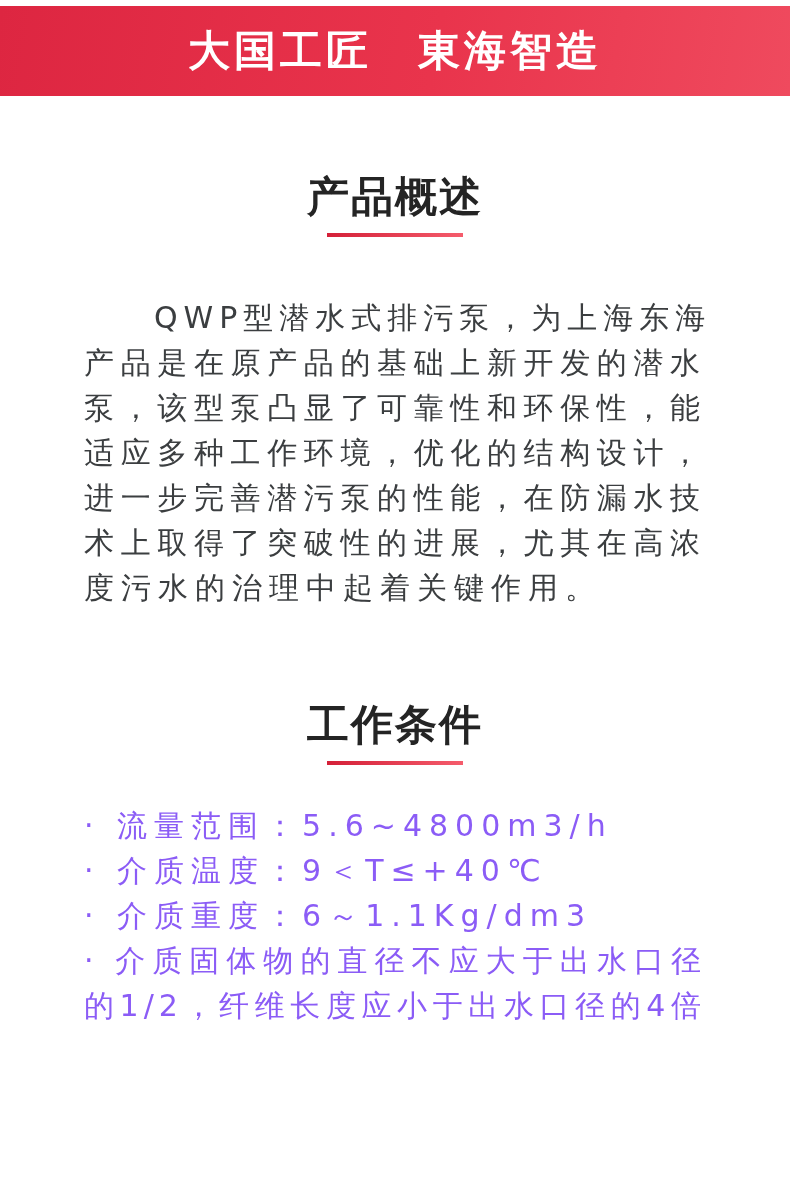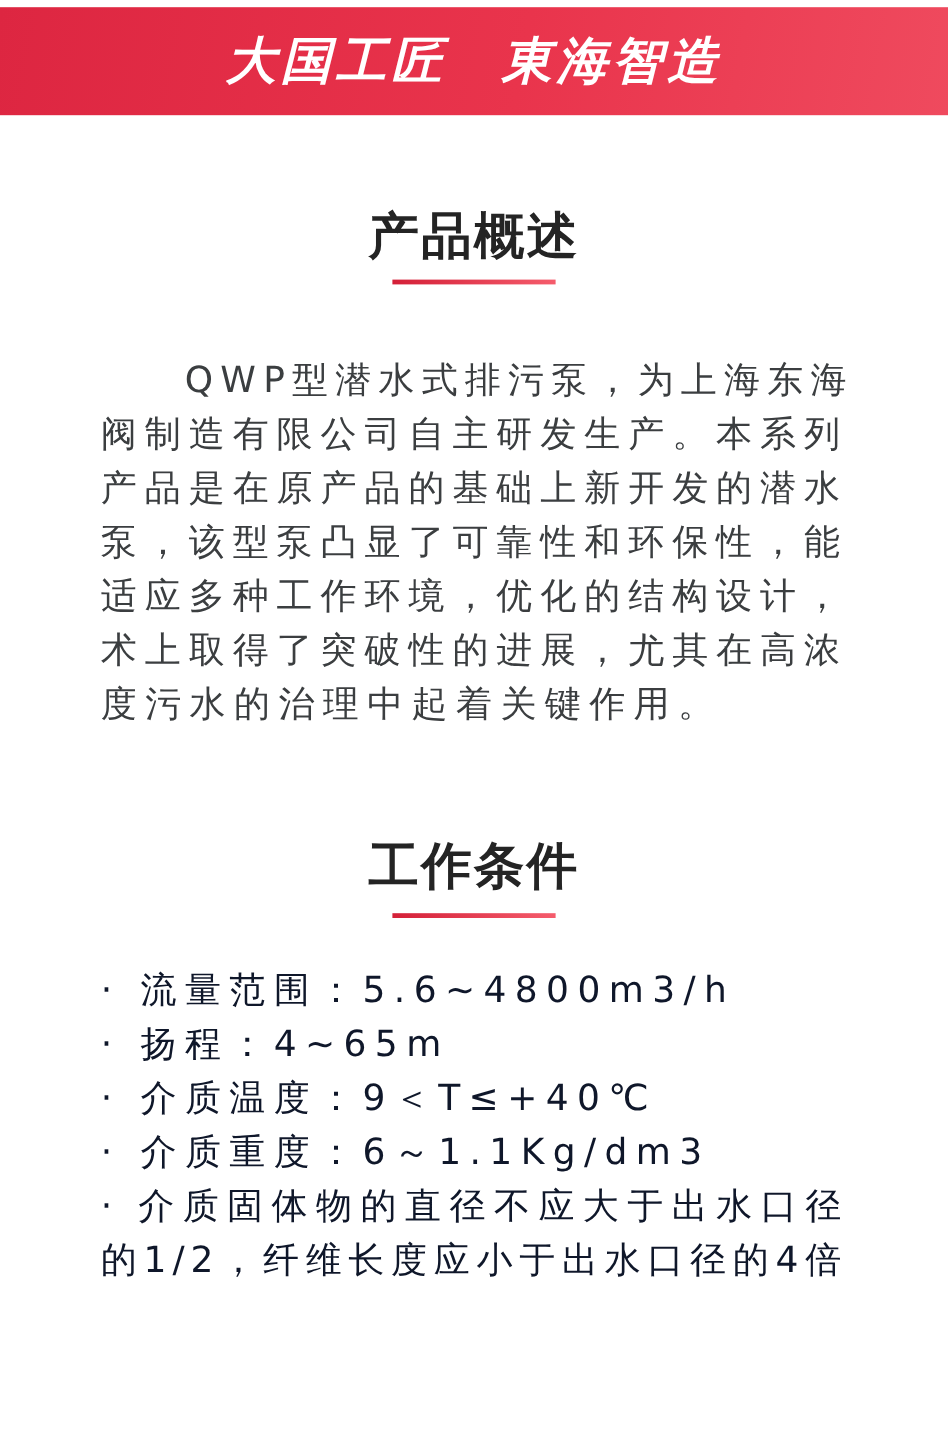--- a/index.html
+++ b/index.html
@@ -21,41 +21,40 @@
   }
   
   .banner {
     margin-top: 6px;
     height: 90px;
     width: 100%;
     background: linear-gradient(100deg, #dd2641 0%, #e9344c 55%, #ef4a5e 100%);
     display: flex;
     align-items: center;
     justify-content: center;
-    font-style: italic;
   }
   .banner-title {
     color: #ffffff;
     font-size: 42px;
     font-weight: bold;
     letter-spacing: 4px;
     white-space: nowrap;
   }
   
   .heading {
     margin: 11px;
     text-align: center;
     font-size: 42px;
     line-height: 50px;
     font-weight: bold;
     color: #242424;
     letter-spacing: 2px;
   }
   .overview-section .heading { margin-top: 76px; }
-  .conditions-section .heading { margin-top: 90px; font-family: Liberation Mono, monospace; }
+  .conditions-section .heading { margin-top: 90px; }
   .heading-underline {
     width: 136px;
     height: 4px;
     margin: 10px auto 0 auto;
     background: linear-gradient(90deg, #d42038 0%, #f55c6c 100%);
   }
   
   .paragraph {
     margin-top: 58px;
     padding: 0 84px;
@@ -75,21 +74,21 @@
     text-align: right;
     text-align-last: left;
     letter-spacing: 7px;
   }
   
   .bullets {
     margin-top: 38px;
     padding: 0 84px;
     font-size: 30px;
     line-height: 45px;
-    color: #0f172a;
+    color: #8b5cf6;
   }
   .bline {
     text-align: left;
     letter-spacing: 7px;
     white-space: nowrap;
   }
   .bline.just {
     text-align: justify;
     text-align-last: justify;
     letter-spacing: 5px;
@@ -104,36 +103,35 @@
   <header class="banner">
     <div class="banner-title">大国工匠　東海智造</div>
   </header>
 
   <section class="overview-section">
     <h1 class="heading">产品概述</h1>
     <div class="heading-underline"></div>
 
     <div class="paragraph">
       <div class="pline indent">QWP型潜水式排污泵，为上海东海泵</div>
-      <div class="pline">阀制造有限公司自主研发生产。本系列</div>
       <div class="pline">产品是在原产品的基础上新开发的潜水</div>
       <div class="pline">泵，该型泵凸显了可靠性和环保性，能</div>
       <div class="pline">适应多种工作环境，优化的结构设计，</div>
+      <div class="pline">进一步完善潜污泵的性能，在防漏水技</div>
       <div class="pline">术上取得了突破性的进展，尤其在高浓</div>
       <div class="pline plain">度污水的治理中起着关键作用。</div>
     </div>
   </section>
 
   <section class="conditions-section">
     <h1 class="heading">工作条件</h1>
     <div class="heading-underline"></div>
 
     <div class="bullets">
       <div class="bline">· 流量范围：5.6~4800m3/h</div>
-      <div class="bline">· 扬程：4~65m</div>
       <div class="bline">· 介质温度：9＜T≤+40℃</div>
       <div class="bline">· 介质重度：6～1.1Kg/dm3</div>
       <div class="bline just">· 介质固体物的直径不应大于出水口径</div>
       <div class="bline just">的1/2，纤维长度应小于出水口径的4倍</div>
     </div>
   </section>
 
 </div>
 
 </body></html>

